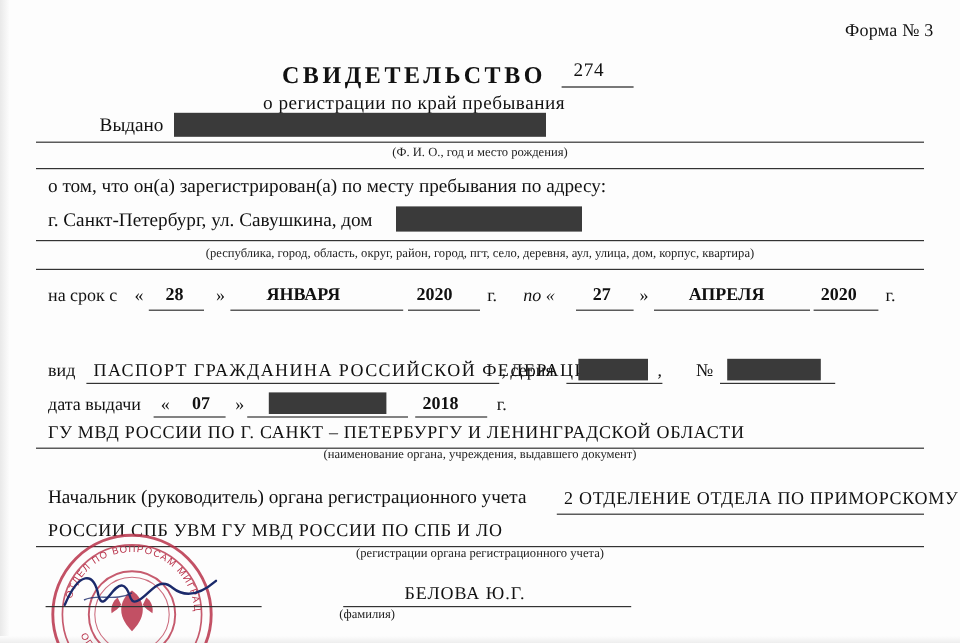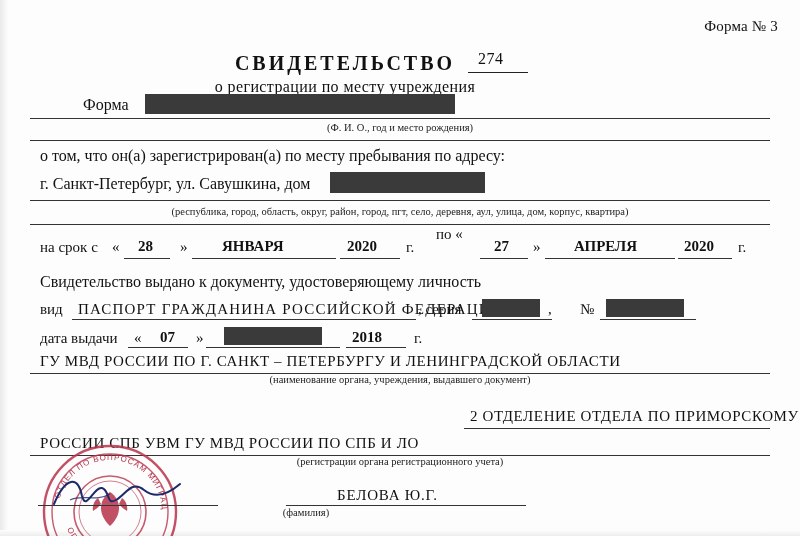--- a/index.html
+++ b/index.html
@@ -160,24 +160,24 @@
 
   <div class="form-no">Форма № 3</div>
 
   <div class="title">
     <span class="title-inner">СВИДЕТЕЛЬСТВО</span>
   </div>
   <div class="cert-number">274</div>
   <div class="cert-number-underline"></div>
 
   <div class="subtitle">
-    <span class="subtitle-inner">о регистрации по месту учреждения</span>
-  </div>
-
-  <div class="row-label" style="left:83px; top:96px;">Форма</div>
+    <span class="subtitle-inner">о регистрации по край пребывания</span>
+  </div>
+
+  <div class="row-label" style="left:83px; top:96px;">Выдано</div>
   <div class="redacted" style="left:145px; top:94px; width:310px; height:20px;"></div>
   <div class="rule" style="left:30px; top:118px; width:740px;"></div>
 
   <div class="caption" style="top:122px;">
     <span class="caption-inner">(Ф. И. О., год и место рождения)</span>
   </div>
   <div class="rule" style="left:30px; top:140px; width:740px;"></div>
 
   <div class="row-label" style="left:40px; top:147px;">о том, что он(а) зарегистрирован(а) по месту пребывания по адресу:</div>
 
@@ -190,35 +190,34 @@
   </div>
   <div class="rule" style="left:30px; top:224px; width:740px;"></div>
 
   <div class="field-val" style="left:40px; top:239px;">на срок с</div>
   <div class="field-val" style="left:112px; top:239px;">«</div>
   <div class="field-val bold-val" style="left:138px; top:238px;">28</div>
   <div class="field-val" style="left:180px; top:239px;">»</div>
   <div class="field-val bold-val" style="left:222px; top:238px;">ЯНВАРЯ</div>
   <div class="field-val bold-val" style="left:347px; top:238px;">2020</div>
   <div class="field-val" style="left:406px; top:239px;">г.</div>
-  <div class="field-val" style="left:436px; top:226px;">по «</div>
+  <div class="field-val" style="left:436px; top:239px;font-style:italic;">по «</div>
   <div class="field-val bold-val" style="left:494px; top:238px;">27</div>
   <div class="field-val" style="left:533px; top:239px;">»</div>
   <div class="field-val bold-val" style="left:574px; top:238px;">АПРЕЛЯ</div>
   <div class="field-val bold-val" style="left:684px; top:238px;">2020</div>
   <div class="field-val" style="left:738px; top:239px;">г.</div>
 
   <div class="rule" style="left:124px; top:258px; width:46px;"></div>
   <div class="rule" style="left:192px; top:258px; width:144px;"></div>
   <div class="rule" style="left:340px; top:258px; width:60px;"></div>
   <div class="rule" style="left:480px; top:258px; width:48px;"></div>
   <div class="rule" style="left:545px; top:258px; width:130px;"></div>
   <div class="rule" style="left:678px; top:258px; width:54px;"></div>
 
-  <div class="row-label" style="left:40px; top:273px;">Свидетельство выдано к документу, удостоверяющему личность</div>
 
   <div class="field-val" style="left:40px; top:301px;">вид</div>
   <div class="field-val sp" style="left:78px; top:301px;">ПАСПОРТ ГРАЖДАНИНА РОССИЙСКОЙ ФЕДЕРАЦИИ</div>
   <div class="field-val" style="left:418px; top:301px;">, серия</div>
   <div class="redacted" style="left:482px; top:299px; width:58px; height:18px;"></div>
   <div class="field-val" style="left:548px; top:301px;">,</div>
   <div class="field-val" style="left:580px; top:301px;">№</div>
   <div class="redacted" style="left:606px; top:299px; width:78px; height:18px;"></div>
   <div class="rule" style="left:72px; top:319px; width:344px;"></div>
   <div class="rule" style="left:472px; top:319px; width:80px;"></div>
@@ -234,20 +233,21 @@
   <div class="rule" style="left:128px; top:347px; width:60px;"></div>
   <div class="rule" style="left:206px; top:347px; width:134px;"></div>
   <div class="rule" style="left:346px; top:347px; width:60px;"></div>
 
   <div class="small-caps-line" style="left:40px; top:353px;">ГУ  МВД  РОССИИ  ПО  Г. САНКТ – ПЕТЕРБУРГУ  И  ЛЕНИНГРАДСКОЙ ОБЛАСТИ</div>
   <div class="rule" style="left:30px; top:373px; width:740px;"></div>
   <div class="caption" style="top:374px;">
     <span class="caption-inner">(наименование органа, учреждения, выдавшего документ)</span>
   </div>
 
+  <div class="row-label" style="left:40px; top:406px;">Начальник (руководитель) органа регистрационного учета</div>
   <div class="small-caps-line" style="left:470px; top:408px;">2 ОТДЕЛЕНИЕ ОТДЕЛА  ПО ПРИМОРСКОМУ</div>
   <div class="rule" style="left:464px; top:428px; width:306px;"></div>
 
   <div class="small-caps-line" style="left:40px; top:435px;">РОССИИ СПБ УВМ  ГУ  МВД РОССИИ  ПО СПБ  И  ЛО</div>
   <div class="rule" style="left:30px; top:455px; width:740px;"></div>
 
   <div class="caption" style="top:456px;">
     <span class="caption-inner">(регистрации органа регистрационного учета)</span>
   </div>
 

